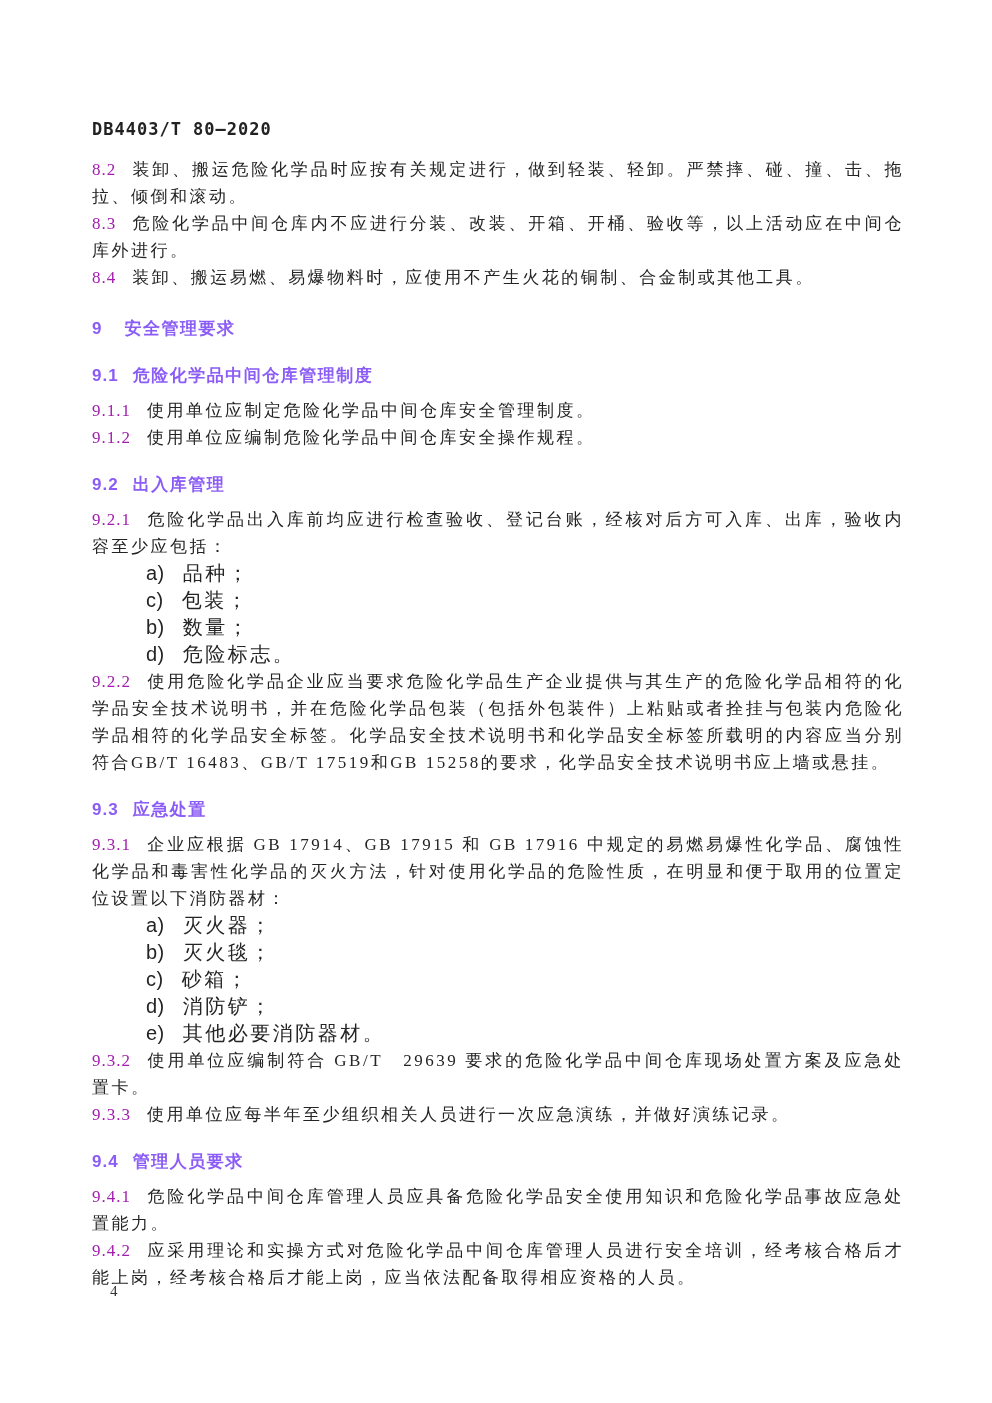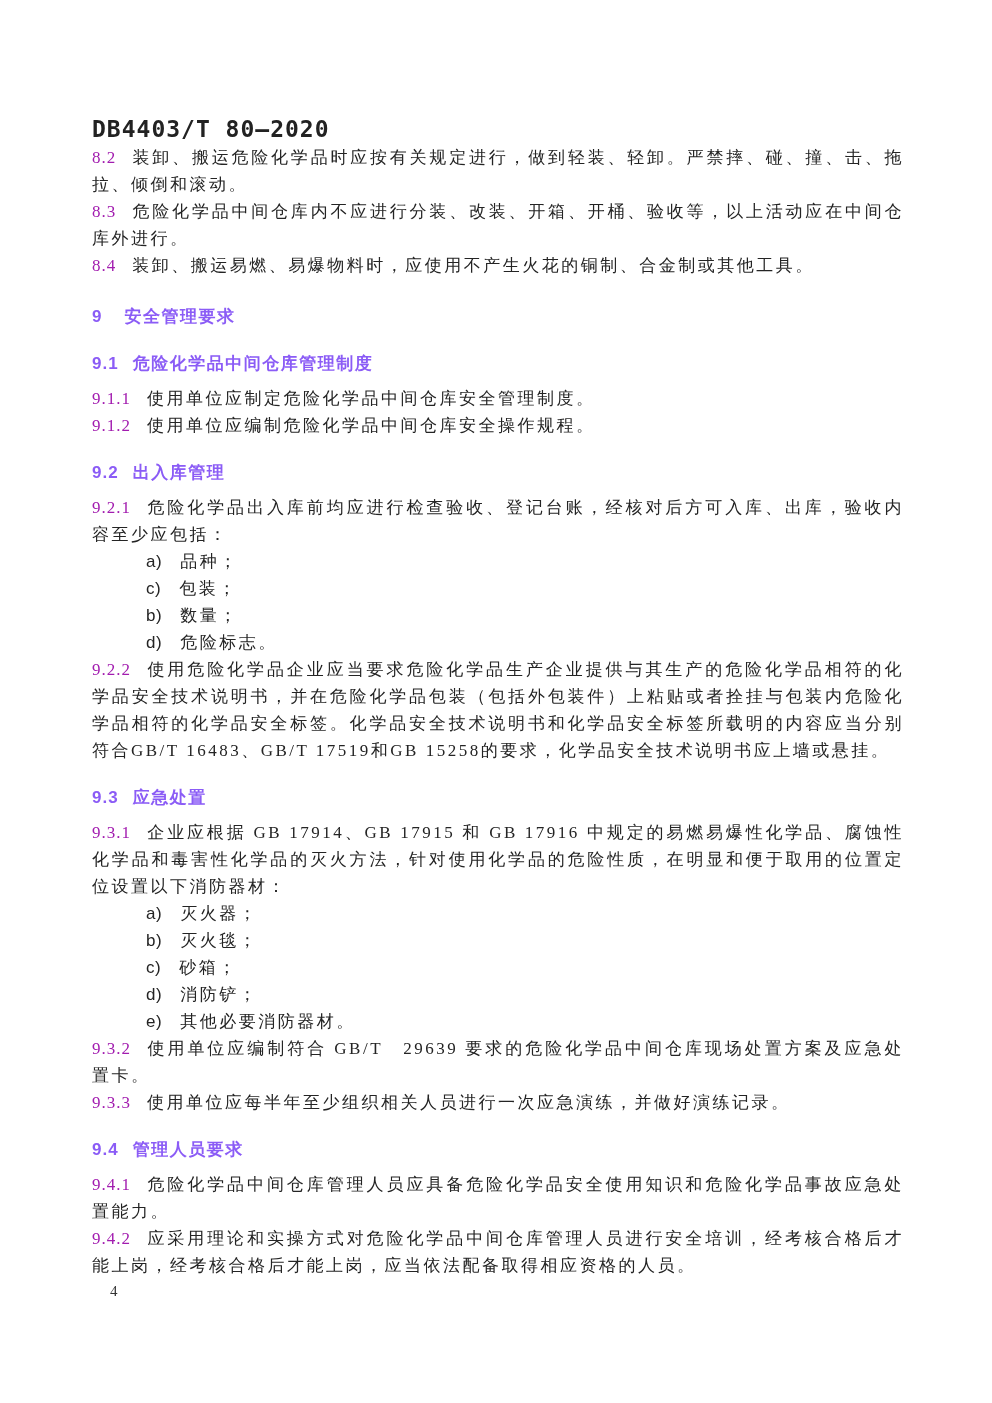--- a/index.html
+++ b/index.html
@@ -17,26 +17,26 @@
     font-family: "Liberation Serif", "DejaVu Serif", serif;
   }
   .content {
     position: absolute;
     top: 118px;
     left: 92px;
     width: 812px;
   }
   .doc-header {
     font-family: "DejaVu Sans Mono", "Liberation Mono", monospace;
-    font-size: 23px;
+    font-size: 17px;
     font-weight: 700;
     letter-spacing: 1px;
     line-height: 22px;
     color: #222222;
-    margin: 0 0 4px 0;
+    margin: 0 0 16px 0;
   }
   p.clause {
     margin: 0;
     font-size: 17px;
     line-height: 27px;
     letter-spacing: 2.5px;
     text-align: justify;
     color: #242424;
   }
   .cnum {
@@ -59,21 +59,21 @@
   .heading .hnum {
     font-weight: 700;
     letter-spacing: 1px;
     margin-right: 22px;
   }
   .heading.h2 .hnum { margin-right: 14px; }
   .alpha-list { margin: 0; }
   p.li {
     margin: 0;
     padding-left: 54px;
-    font-size: 17px;
+    font-size: 20px;
     line-height: 27px;
     letter-spacing: 2.5px;
     color: #242424;
   }
   .li-label {
     font-family: "Liberation Sans", "DejaVu Sans", sans-serif;
     letter-spacing: 0.5px;
     margin-right: 18px;
   }
   .page-footer {

